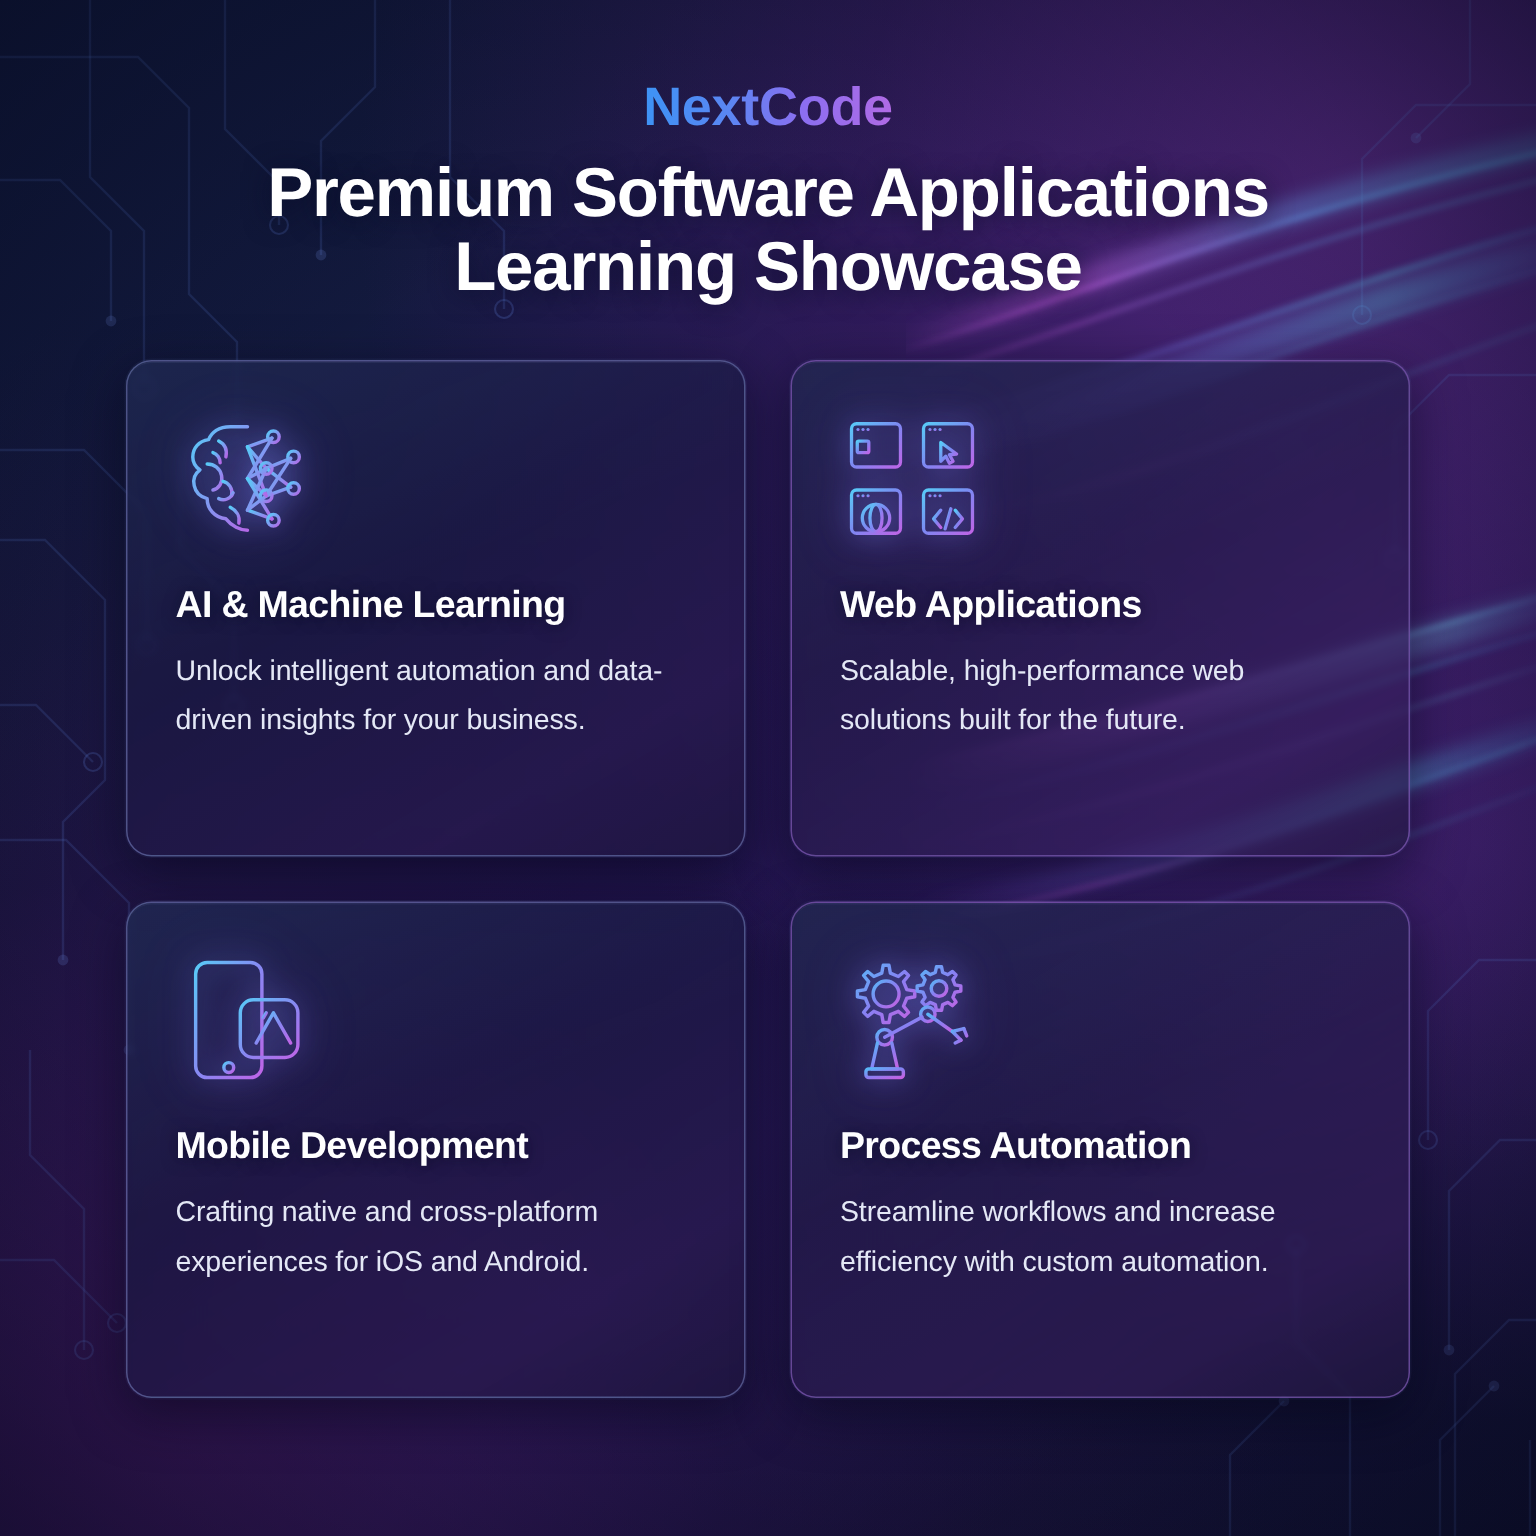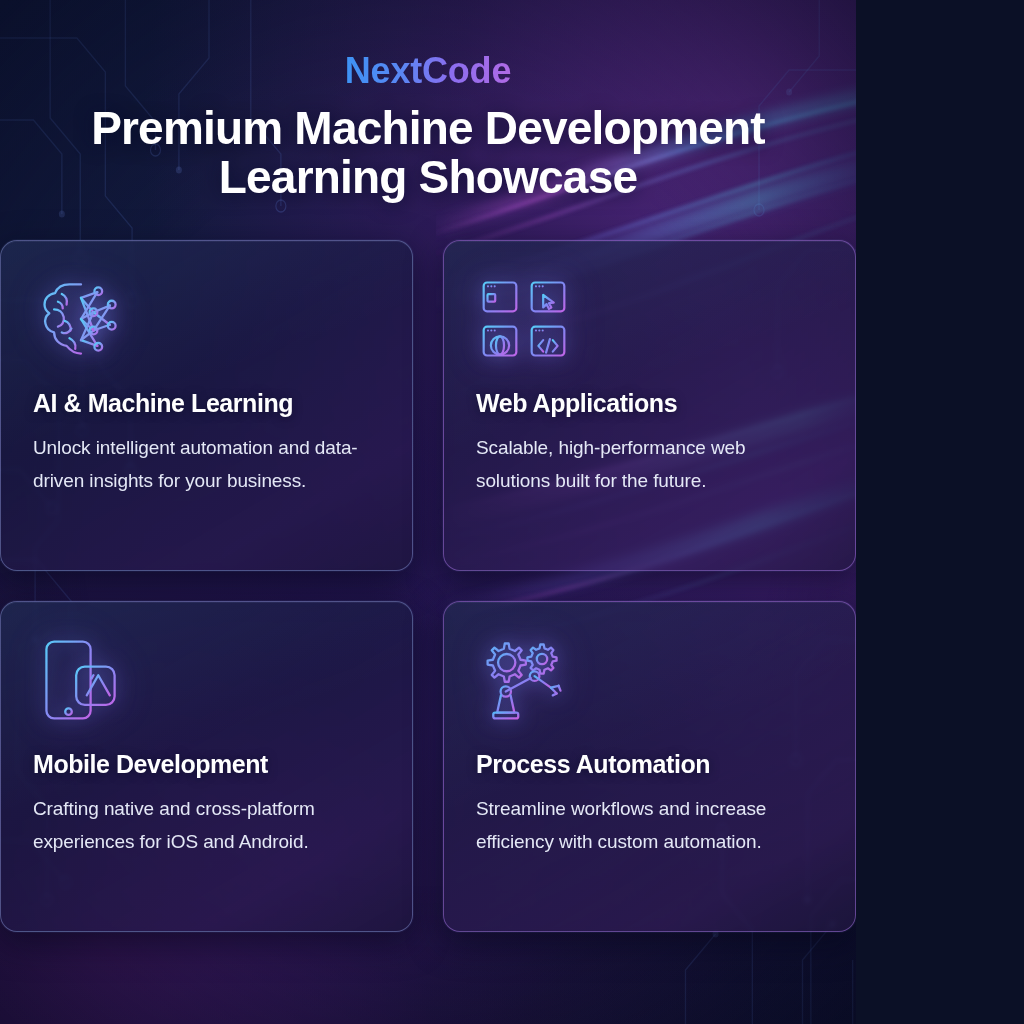--- a/index.html
+++ b/index.html
@@ -6,21 +6,21 @@
 
   html, body {
     width:1024px; height:1024px;
     overflow:hidden;
     background:#0b1026;
     font-family:"Liberation Sans", sans-serif;
   }
 
   #stage {
     position:relative;
-    width:856px; height:1024px;
+    width:1024px; height:1024px;
     overflow:hidden;
     background:
       radial-gradient(circle at 88% 12%, rgba(86,42,130,0.95) 0%, rgba(64,30,104,0.55) 26%, rgba(20,18,58,0) 52%),
       radial-gradient(circle at 12% 92%, rgba(62,24,92,0.85) 0%, rgba(40,18,68,0.45) 28%, rgba(14,16,44,0) 56%),
       radial-gradient(circle at 96% 55%, rgba(70,34,120,0.75) 0%, rgba(30,22,70,0.25) 34%, rgba(10,14,40,0) 62%),
       linear-gradient(135deg, #111a40 0%, #131a3e 22%, #1d1550 48%, #241a5c 62%, #141338 82%, #0d1130 100%);
   }
 
   
   .circuit {
@@ -252,21 +252,21 @@
     </svg>
   </div>
 
   <div class="vignette"></div>
 
   <div class="content">
 
     <div class="brand">NextCode</div>
 
     <h1 class="headline">
-      <span>Premium Machine Development</span><br>
+      <span>Premium Software Applications</span><br>
       <span>Learning Showcase</span>
     </h1>
 
     <div class="grid">
 
       <div class="card">
         <div class="card-icon">
           <svg viewBox="0 0 100 100">
             <defs>
               <linearGradient id="g1" x1="0" y1="0" x2="1" y2="1">

